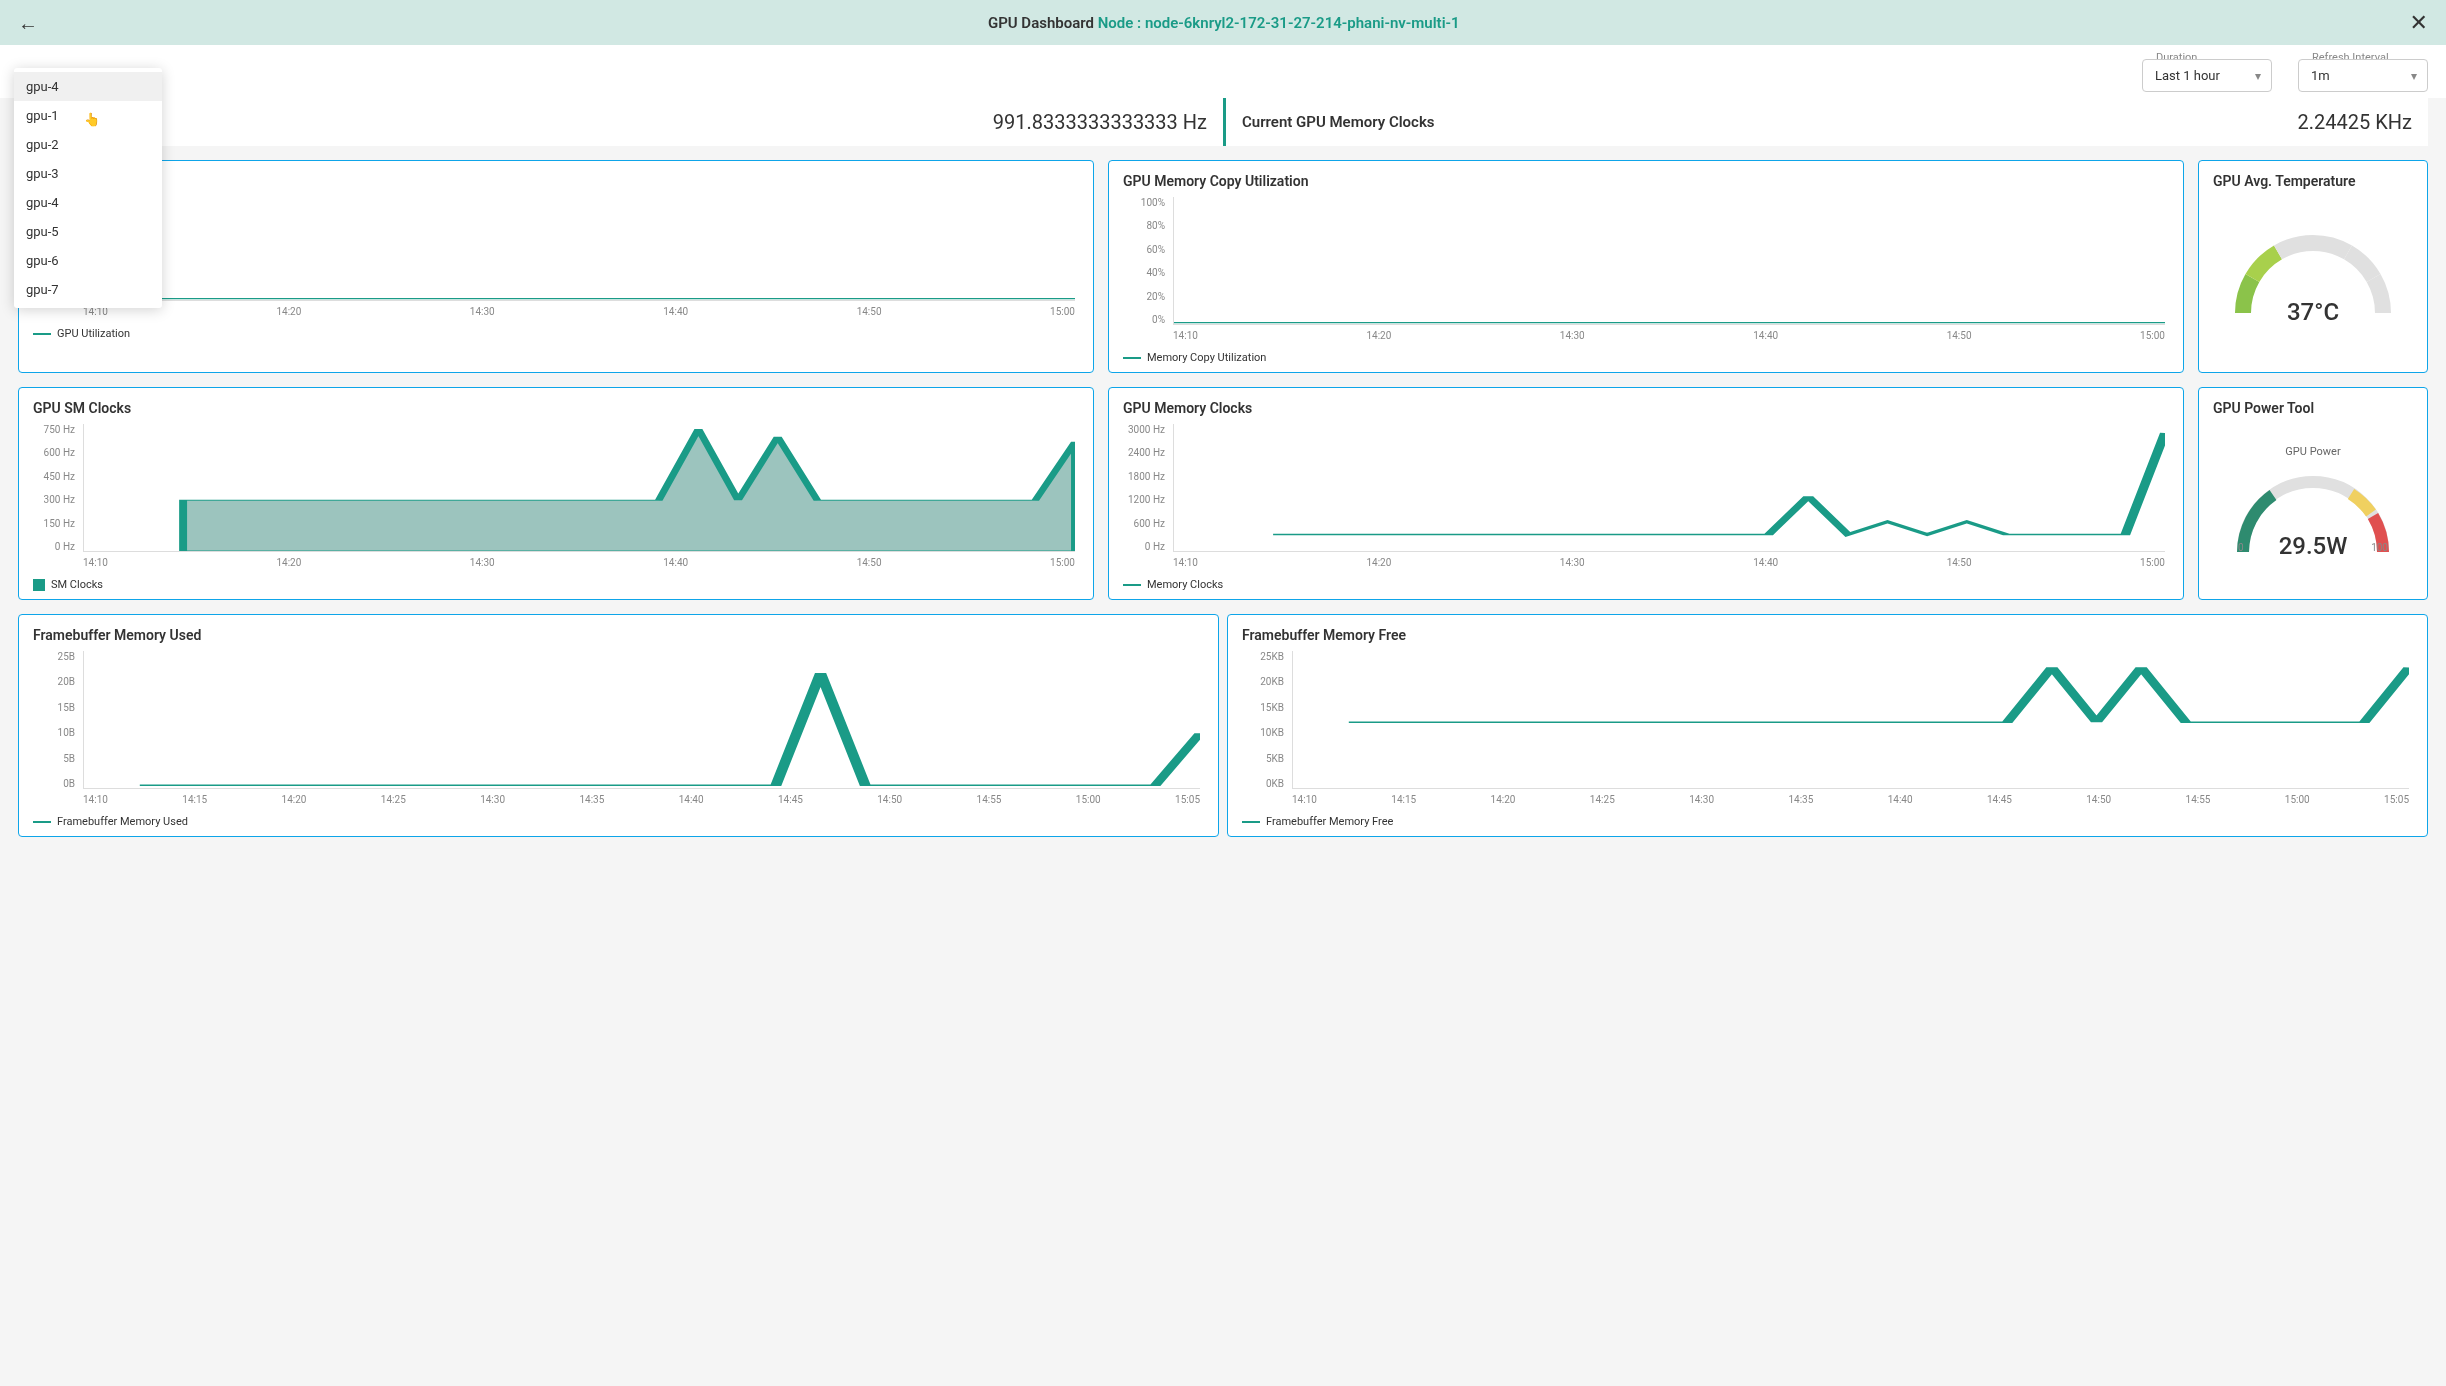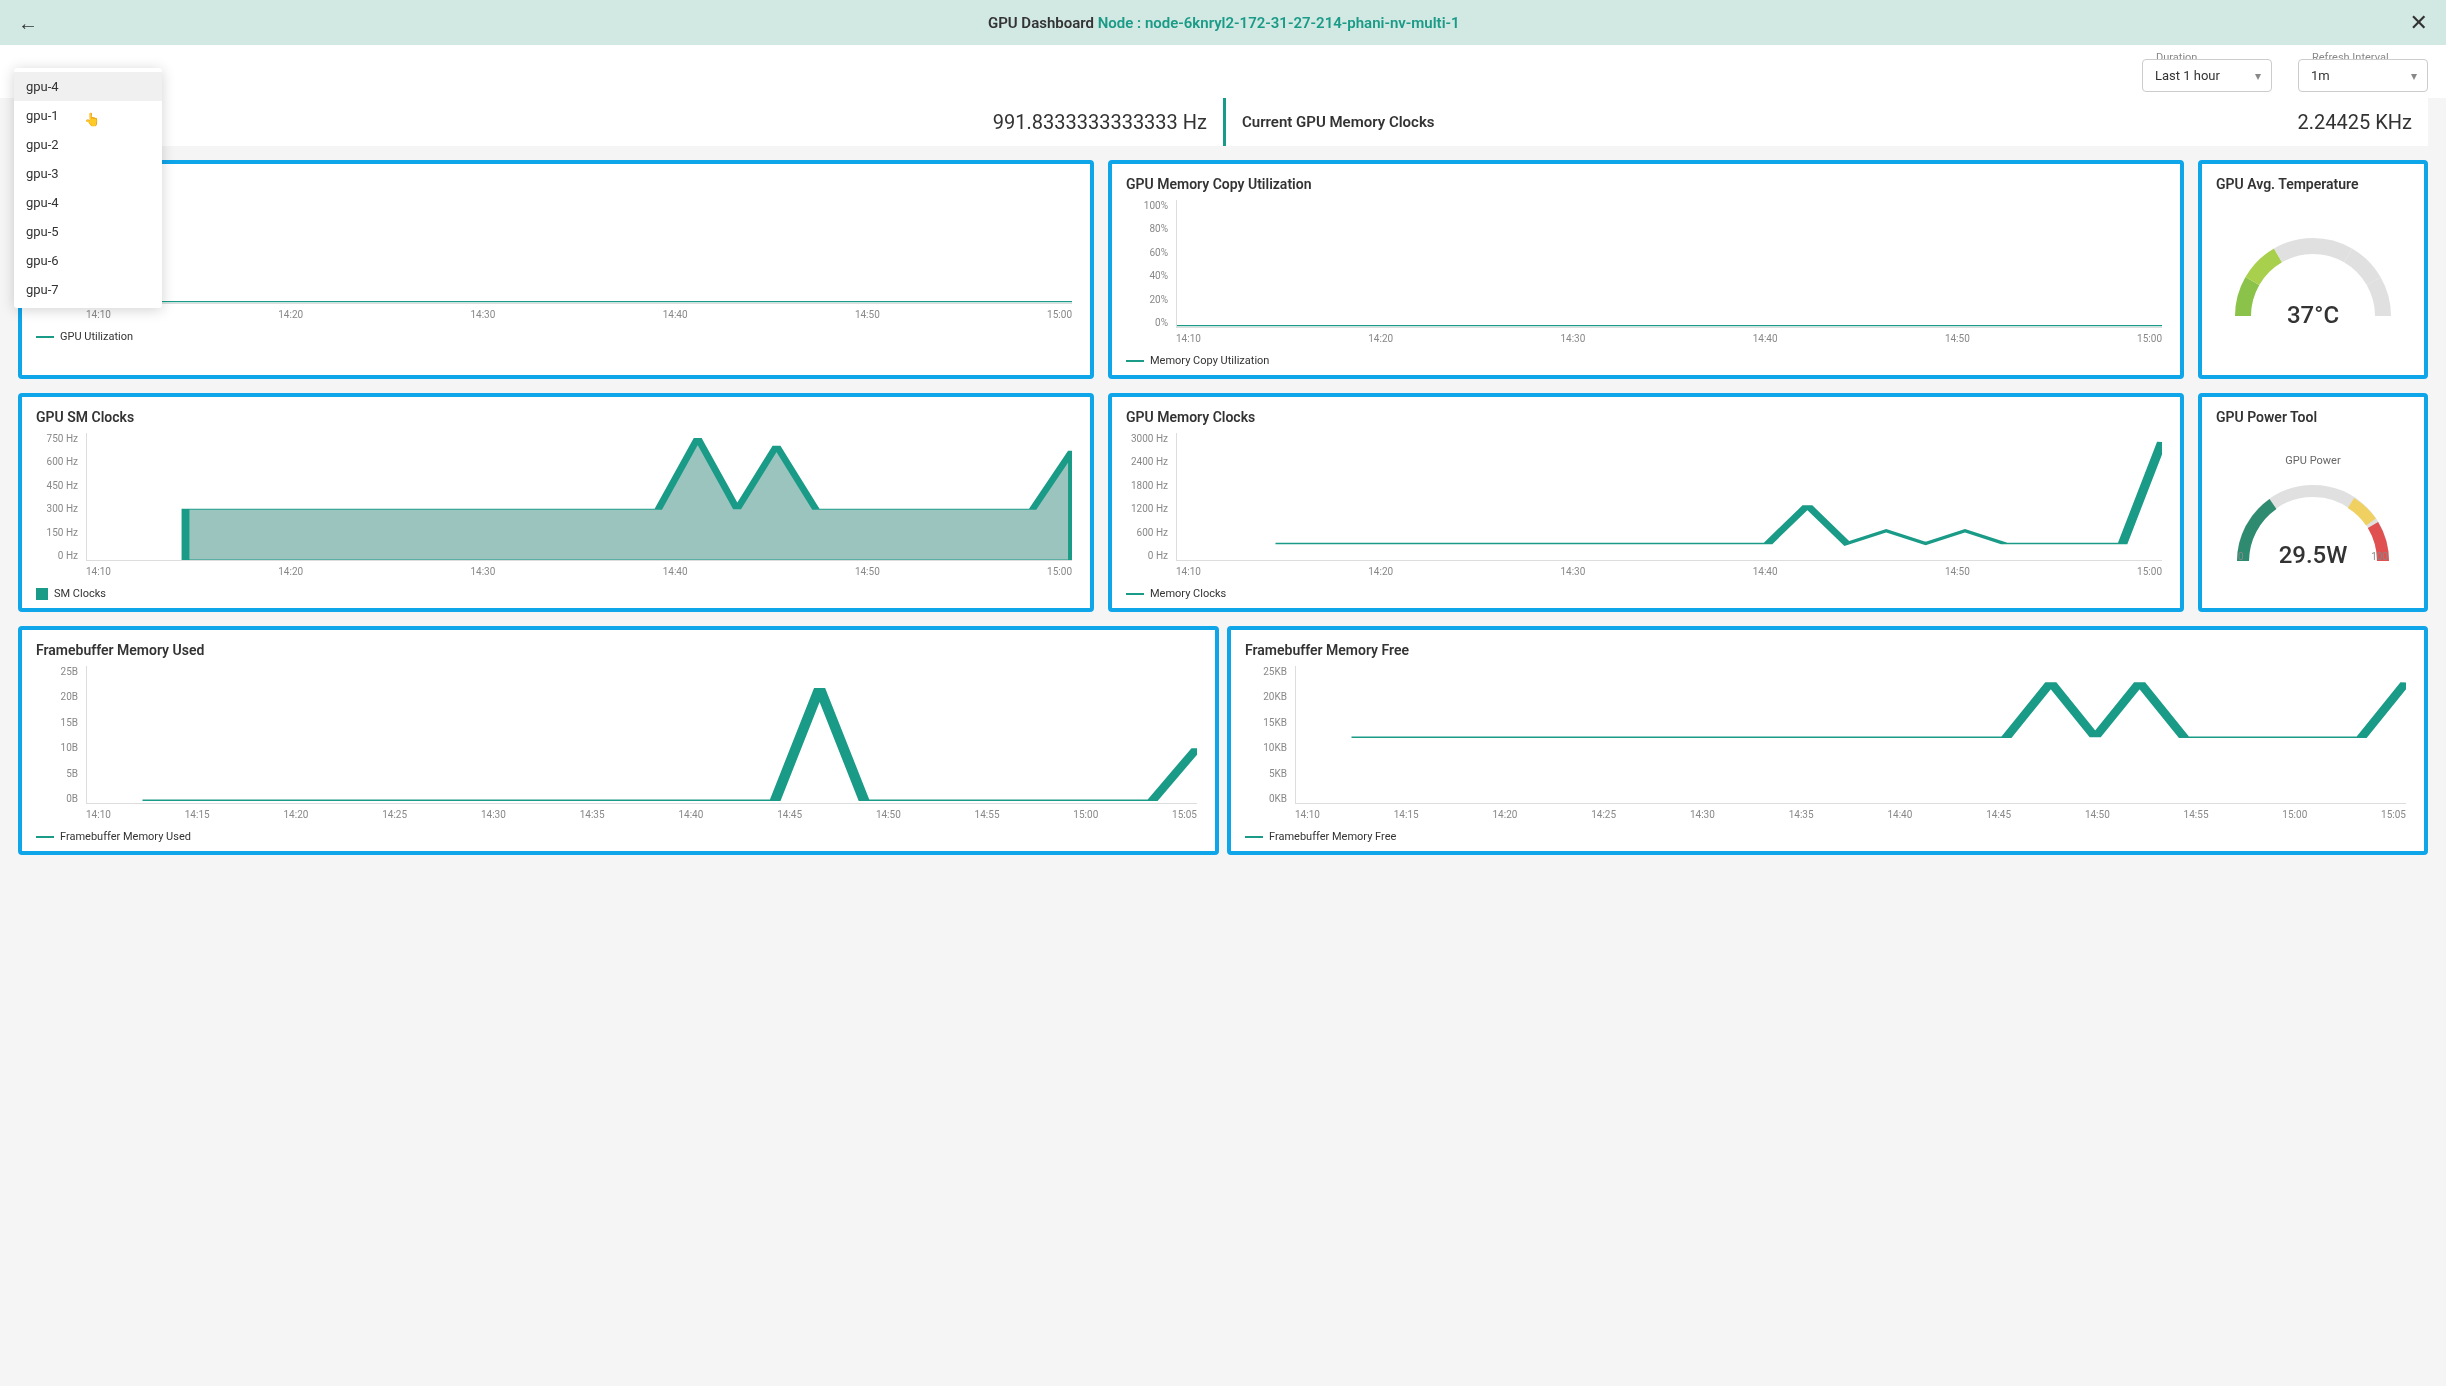--- a/index.html
+++ b/index.html
@@ -14,21 +14,21 @@
 .select-wrap { position: relative; }
 .select-label { position: absolute; top: -8px; left: 10px; background: #fff; padding: 0 4px; font-size: 11px; color: #888; }
 .select-box { border: 1px solid #ccc; border-radius: 4px; padding: 8px 36px 8px 12px; min-width: 130px; background: #fff; cursor: pointer; position: relative; font-size: 13px; }
 .select-box::after { content: '▾'; position: absolute; right: 10px; top: 50%; transform: translateY(-50%); color: #888; font-size: 12px; }
 .metrics-row { display: flex; background: #fff; margin: 0 18px 14px; }
 .metric-cell { flex: 1; display: flex; align-items: center; padding: 12px 16px; border-left: 3px solid transparent; }
 .metric-cell.active { border-left: 3px solid #1a9b87; }
 .metric-title { flex: 1; font-weight: 600; font-size: 15px; }
 .metric-value { font-size: 20px; color: #333; }
 .grid { display: grid; grid-template-columns: 1fr 1fr 230px; gap: 14px; padding: 0 18px 14px; }
-.card { background: #fff; border: 4px solid #0ea5e9; border-radius: 4px; padding: 12px 14px 8px; }
+.card { background: #fff; border: 1px solid #0ea5e9; border-radius: 4px; padding: 12px 14px 8px; }
 .card-title { font-weight: 600; font-size: 14px; margin-bottom: 8px; }
 .chart-area { position: relative; height: 150px; }
 .chart-area-tall { height: 160px; }
 .y-axis { position: absolute; left: 0; top: 0; bottom: 22px; width: 48px; display: flex; flex-direction: column; justify-content: space-between; font-size: 10px; color: #888; text-align: right; }
 .y-axis span { padding-right: 6px; }
 .plot { position: absolute; left: 50px; right: 4px; top: 0; bottom: 22px; border-left: 1px solid #ddd; border-bottom: 1px solid #ddd; }
 .plot svg { width: 100%; height: 100%; display: block; }
 .x-axis { position: absolute; left: 50px; right: 4px; bottom: 6px; display: flex; justify-content: space-between; font-size: 10px; color: #888; }
 .legend { text-align: left; font-size: 11px; color: #333; margin-top: 4px; }
 .legend-line { display: inline-block; width: 18px; height: 2px; background: #1a9b87; margin-right: 6px; vertical-align: middle; }

